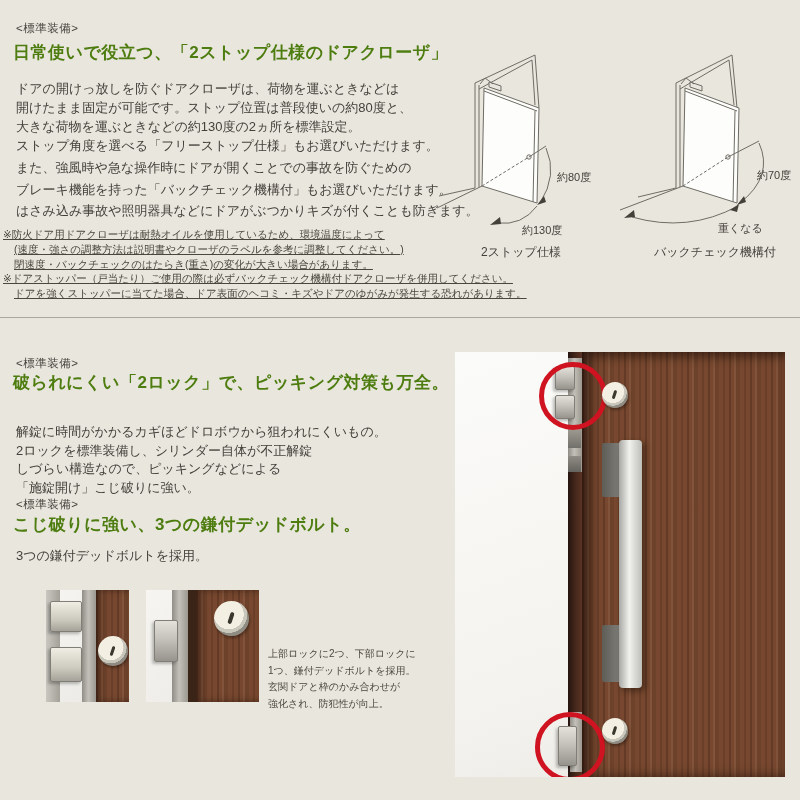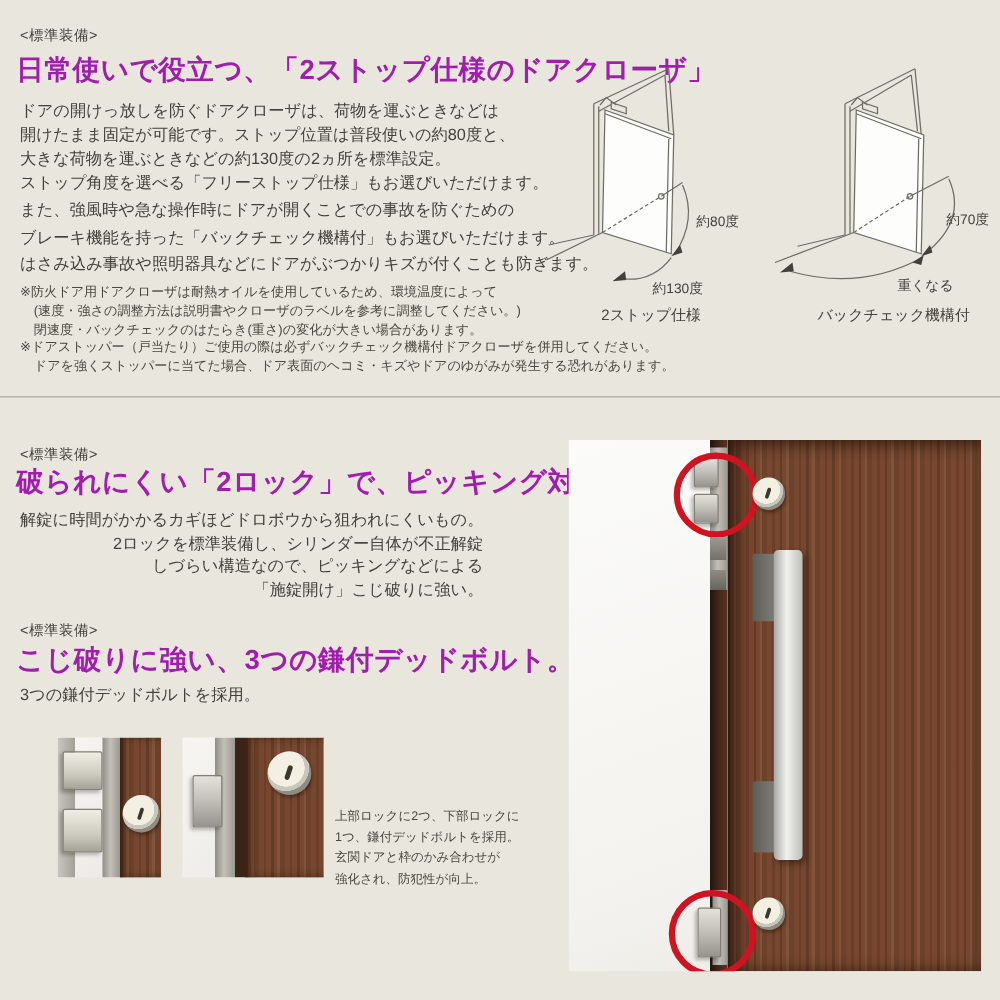--- a/index.html
+++ b/index.html
@@ -1,20 +1,20 @@
 <!DOCTYPE html>
 <html><head>
 <meta charset="utf-8">
 <style>
   html,body{margin:0;padding:0;}
   body{width:800px;height:800px;font-family:"Liberation Sans","DejaVu Sans",sans-serif;}
   #canvas{position:relative;width:800px;height:800px;background:#e9e6de;overflow:hidden;color:#44413b;}
   .abs{position:absolute;}
   .tag{font-size:11.5px;color:#44413b;letter-spacing:0.5px;}
-  .headline{font-size:22px;font-weight:bold;color:#a21caf;letter-spacing:0.5px;white-space:nowrap;}
+  .headline{font-size:17px;font-weight:bold;color:#4d7c0f;letter-spacing:0.5px;white-space:nowrap;}
   .para{font-size:13px;line-height:19px;white-space:nowrap;}
   .para2{font-size:13px;line-height:21.5px;white-space:nowrap;}
   .notes{font-size:10.5px;line-height:14.8px;white-space:nowrap;color:#4a473f;}
   .indent{padding-left:11px;}
   .divider{position:absolute;left:0;top:317px;width:800px;height:1px;background:#aaa79e;}
   .caption-sm{font-size:10px;line-height:16.5px;white-space:nowrap;color:#4a473f;}
   svg text{font-family:"Liberation Sans","DejaVu Sans",sans-serif;fill:#44413b;}
   .diag-label{font-size:11px;}
   .diag-caption{font-size:12px;}
   
@@ -41,21 +41,21 @@
     <div>大きな荷物を運ぶときなどの約130度の2ヵ所を標準設定。</div>
     <div>ストップ角度を選べる「フリーストップ仕様」もお選びいただけます。</div>
   </div>
 
   <div class="abs para2" style="left:16px;top:157px;">
     <div>また、強風時や急な操作時にドアが開くことでの事故を防ぐための</div>
     <div>ブレーキ機能を持った「バックチェック機構付」もお選びいただけます。</div>
     <div>はさみ込み事故や照明器具などにドアがぶつかりキズが付くことも防ぎます。</div>
   </div>
 
-  <div class="abs notes" style="left:16px;top:227px;">
+  <div class="abs notes" style="left:3px;top:227px;text-decoration:underline;">
     <div>※防火ドア用ドアクローザは耐熱オイルを使用しているため、環境温度によって</div>
     <div class="indent">(速度・強さの調整方法は説明書やクローザのラベルを参考に調整してください。)</div>
     <div class="indent">閉速度・バックチェックのはたらき(重さ)の変化が大きい場合があります。</div>
     <div>※ドアストッパー（戸当たり）ご使用の際は必ずバックチェック機構付ドアクローザを併用してください。</div>
     <div class="indent">ドアを強くストッパーに当てた場合、ドア表面のヘコミ・キズやドアのゆがみが発生する恐れがあります。</div>
   </div>
 
   <svg class="abs" style="left:437px;top:45px;" width="170" height="215" viewBox="0 0 170 215">
     <g stroke="#6e6c64" stroke-width="1" fill="none">
 
@@ -126,21 +126,21 @@
     <polygon points="121,159 112,165 119,167" fill="#44413b"></polygon>
     <text class="diag-label" x="139" y="134">約70度</text>
     <text class="diag-label" x="100" y="187">重くなる</text>
     <text class="diag-caption" x="97" y="211" text-anchor="middle">バックチェック機構付</text>
   </svg>
 
   <div class="divider"></div>
 
   <div class="abs tag" style="left:16px;top:356px;">&lt;標準装備&gt;</div>
   <div class="abs headline" style="left:13px;top:371px;">破られにくい「2ロック」で、ピッキング対策も万全。</div>
-  <div class="abs para" style="left:16px;top:407px;line-height:18.5px;text-align:right;">
+  <div class="abs para" style="left:16px;top:423px;line-height:18.5px;">
     <div>解錠に時間がかかるカギほどドロボウから狙われにくいもの。</div>
     <div>2ロックを標準装備し、シリンダー自体が不正解錠</div>
     <div>しづらい構造なので、ピッキングなどによる</div>
     <div>「施錠開け」こじ破りに強い。</div>
   </div>
 
   <div class="abs tag" style="left:16px;top:497px;">&lt;標準装備&gt;</div>
   <div class="abs headline" style="left:13px;top:513px;">こじ破りに強い、3つの鎌付デッドボルト。</div>
   <div class="abs para" style="left:16px;top:546px;">
     <div>3つの鎌付デッドボルトを採用。</div>

